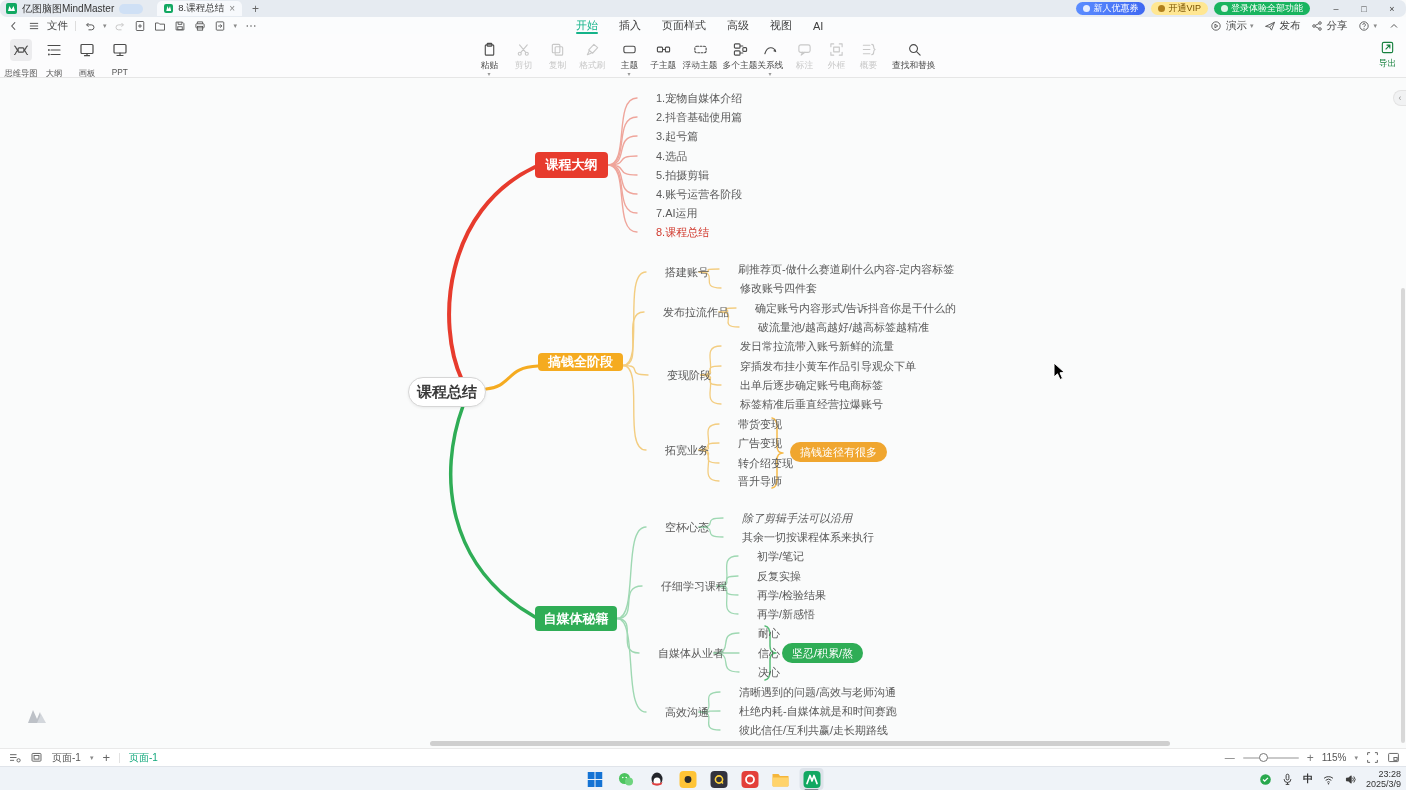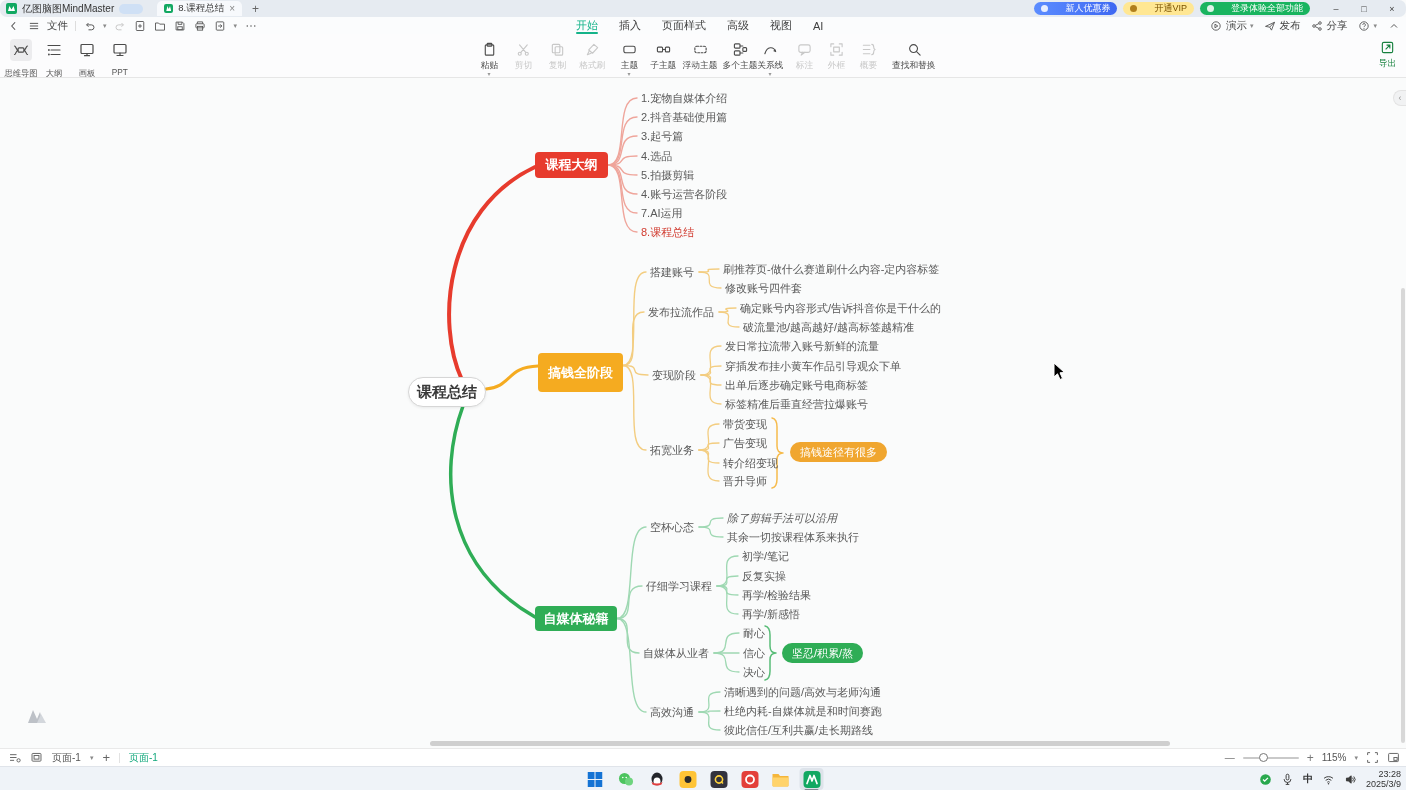--- a/index.html
+++ b/index.html
@@ -13,21 +13,21 @@
   .tb-logo:after { content:""; position:absolute; left:2px; top:3px; width:7px; height:5px; background:#fff; clip-path:polygon(0 100%,20% 0,50% 70%,80% 0,100% 100%); }
   .tb-appname { font-size:10px; color:#333; }
   .tb-badge { width:24px; height:10px; border-radius:5px; background:#cfe0f5; margin-left:5px; }
   .doc-tab { height:15px; margin-left:14px; background:#f7f9fc; border-radius:5px 5px 0 0; display:flex; align-items:center; padding:0 7px; gap:5px; }
   .doc-icon { width:9px; height:9px; border-radius:2px; background:#12a862; position:relative; }
   .doc-icon:after{ content:""; position:absolute; left:2px; top:2px; width:5px; height:5px; background:#fff; clip-path:polygon(0 100%,25% 0,50% 60%,75% 0,100% 100%); }
   .doc-title { font-size:9.5px; color:#333; }
   .doc-close { font-size:10px; color:#888; line-height:1; }
   .tab-plus { font-size:12px; color:#666; margin-left:10px; }
   .tb-right { position:absolute; right:0; top:0; height:17px; display:flex; align-items:center; gap:6px; }
-  .pill { height:13px; border-radius:7px; display:flex; align-items:center; font-size:9px; padding:0 7px; gap:17px; white-space:nowrap;text-align:center; }
+  .pill { height:13px; border-radius:7px; display:flex; align-items:center; font-size:9px; padding:0 7px; gap:3px; white-space:nowrap;text-align:center; }
   .pill-coupon { background:linear-gradient(90deg,#5b8cff,#3e68f2); color:#fff; }
   .pill-vip { background:#ffe793; color:#7a5200; }
   .pill-login { background:#19b45f; color:#fff; }
   .pill .dot { width:7px; height:7px; border-radius:50%; background:rgba(255,255,255,.85); }
   .pill-vip .dot { background:#b07f1c; }
   .win-btns { display:flex; margin-left:6px; }
   .win-btn { width:28px; height:17px; display:flex; align-items:center; justify-content:center; font-size:9px; color:#444; }
 
   
   .menubar { position:absolute; top:17px; left:0; right:0; height:17px; background:#fbfcfd; display:flex; align-items:center; z-index:29; }
@@ -61,21 +61,21 @@
   .rb-item .rcaret { font-size:6px; color:#999; line-height:5px; height:5px; }
   .rb-item.en { color:#4c4c4c; } .rb-item.en .rlabel { color:#4c4c4c; }
   .rb-item.dis { color:#c8c8c8; } .rb-item.dis .rlabel { color:#c8c8c8; }
   .rb-export { position:absolute; right:9px; top:6px; display:flex; flex-direction:column; align-items:center; color:#15803d; }
   .rb-export svg { width:15px; height:15px; }
   .rb-export .rlabel { font-size:9.5px; transform:scale(.92); margin-top:2px; }
 
   
   #mindmap { position:absolute; inset:0; z-index:1; }
   #mm-edges { position:absolute; inset:0; }
-  .mm-label { position:absolute; font-size:11px; color:#595959; white-space:nowrap; line-height:16px; }
+  .mm-label { position:absolute; font-size:11px; color:#595959; white-space:nowrap; line-height:16px;margin-left:15px; }
   .mm-root { position:absolute; background:#fff; border:1px solid #d6d6d6; border-radius:16px; box-shadow:0 1px 3px rgba(0,0,0,.07); display:flex; align-items:center; justify-content:center; font-size:15px; font-weight:bold; color:#3a3a3a; }
   .mm-box { position:absolute; border-radius:4px; display:flex; align-items:center; justify-content:center; font-size:13px; font-weight:bold; color:#fff; }
   .mm-pill { position:absolute; height:20px; border-radius:10px; display:flex; align-items:center; padding:0 10px; font-size:11px; color:#fff; white-space:nowrap; }
   .watermark { position:absolute; left:28px; top:708px; opacity:.75; }
   .collapse-right { position:absolute; right:0; top:90px; width:13px; height:16px; background:#f1f2f3; border:1px solid #e3e3e3; border-right:none; border-radius:8px 0 0 8px; display:flex; align-items:center; justify-content:center; font-size:9px; color:#999; }
   .hscroll { position:absolute; left:430px; top:741px; width:740px; height:5px; border-radius:3px; background:#cfcfcf; }
   .vscroll { position:absolute; right:1px; top:288px; width:4px; height:455px; border-radius:2px; background:#d8d8d8; }
   #cursor { position:absolute; left:1053px; top:362px; z-index:40; }
 
   
@@ -158,21 +158,21 @@
         <div class="mm-root" style="left: 408px; top: 377px; width: 78px; height: 30px;">课程总结</div>
         <div class="mm-box" style="left: 535px; top: 152px; width: 73px; height: 26px; background: rgb(231, 59, 45);">课程大纲</div>
         <div class="mm-label" style="left: 641px; top: 90px;">1.宠物自媒体介绍</div>
         <div class="mm-label" style="left: 641px; top: 109px;">2.抖音基础使用篇</div>
         <div class="mm-label" style="left: 641px; top: 128px;">3.起号篇</div>
         <div class="mm-label" style="left: 641px; top: 148px;">4.选品</div>
         <div class="mm-label" style="left: 641px; top: 167px;">5.拍摄剪辑</div>
         <div class="mm-label" style="left: 641px; top: 186px;">4.账号运营各阶段</div>
         <div class="mm-label" style="left: 641px; top: 205px;">7.AI运用</div>
         <div class="mm-label" style="left: 641px; top: 224px; color: rgb(209, 58, 46);">8.课程总结</div>
-        <div class="mm-box" style="left: 538px; top: 353px; width: 85px; height: 39px; background: rgb(245, 171, 32);">搞钱全阶段</div>
+        <div class="mm-box" style="left: 538px; top: 353px; width: 85px; height: 18px; background: rgb(245, 171, 32);">搞钱全阶段</div>
         <div class="mm-label" style="left: 650px; top: 264px;">搭建账号</div>
         <div class="mm-label" style="left: 723px; top: 261px;">刷推荐页-做什么赛道刷什么内容-定内容标签</div>
         <div class="mm-label" style="left: 725px; top: 280px;">修改账号四件套</div>
         <div class="mm-label" style="left: 648px; top: 304px;">发布拉流作品</div>
         <div class="mm-label" style="left: 740px; top: 300px;">确定账号内容形式/告诉抖音你是干什么的</div>
         <div class="mm-label" style="left: 743px; top: 319px;">破流量池/越高越好/越高标签越精准</div>
         <div class="mm-label" style="left: 652px; top: 367px;">变现阶段</div>
         <div class="mm-label" style="left: 725px; top: 338px;">发日常拉流带入账号新鲜的流量</div>
         <div class="mm-label" style="left: 725px; top: 358px;">穿插发布挂小黄车作品引导观众下单</div>
         <div class="mm-label" style="left: 725px; top: 377px;">出单后逐步确定账号电商标签</div>

